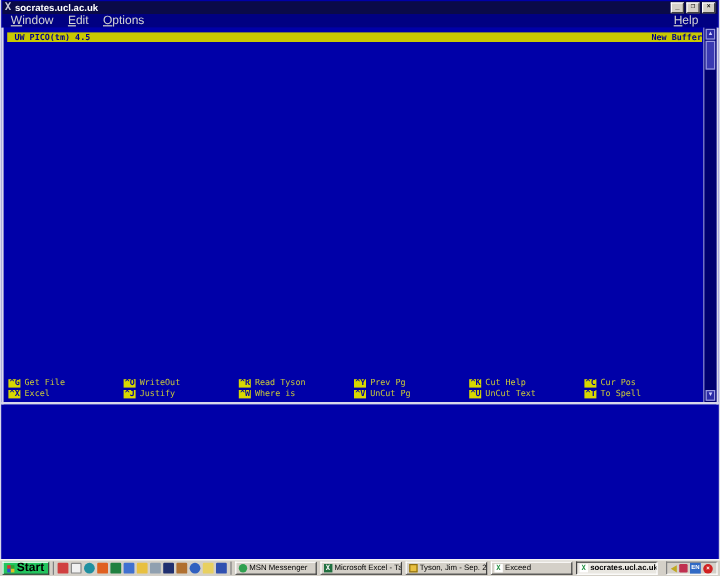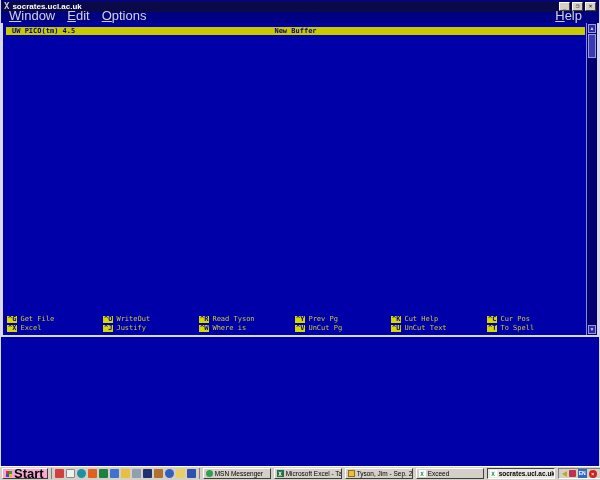--- a/index.html
+++ b/index.html
@@ -14,34 +14,34 @@
     background:#0a0a48; color:#fff; display:flex; align-items:center; padding:0 2px; }
   .x-logo { color:#c9c9da; font-size:9px; font-weight:bold; line-height:9px; margin-right:3px;
     font-family:"DejaVu Sans Mono",monospace; }
   .title-text { font-size:8px; font-weight:bold; line-height:9px; }
   .win-controls { margin-left:auto; display:flex; gap:2px; }
   .win-btn { width:11px; height:9px; background:#D4D0C8; border:1px solid;
     border-color:#ffffff #404040 #404040 #ffffff; font-size:6px; line-height:6px;
     text-align:center; color:#000; font-family:"DejaVu Sans Mono",monospace; }
 
   .menubar { position:absolute; top:12px; left:1px; right:1px; height:11px; background:#000082;
-    color:#d4d4d4; display:flex; align-items:flex-end; font-size:13px; padding-left:7px; }
+    color:#d4d4d4; display:flex; align-items:flex-end; font-size:10px; padding-left:7px; }
   .menu-item { margin-right:12px; }
   .menu-help { margin-left:auto; margin-right:16px; }
   .menu-item u, .menu-help u { text-decoration:underline; }
 
   
   .terminal { position:absolute; top:23px; left:0; width:598px; height:314px;
     background:#0000A8; border:2px solid #d8d8ea; border-top:none; }
 
   .statusbar { position:absolute; top:4px; left:3px; right:12px; height:8px;
     background:#C9C900; color:#00008B;
     font-family:"DejaVu Sans Mono",monospace; font-size:7px; line-height:8px; font-weight:bold; }
   .status-left { position:absolute; left:6px; top:0; }
-  .status-center { position:absolute; left:0; right:0; top:0; text-align:center; }
+  .status-center { position:absolute; left:0; right:0; top:0; text-align:right; }
 
   .shortcuts { position:absolute; left:4px; right:14px; bottom:3px; height:16px;
     display:grid; grid-template-rows:1fr 1fr; row-gap:1px; }
   .sc-row { display:grid; grid-template-columns:repeat(6,1fr); }
   .sc { display:flex; align-items:center; font-family:"DejaVu Sans Mono",monospace; font-size:7px; line-height:7px; }
   .sc .key { background:#D8D800; color:#0000A0; padding:0 1px; margin-right:3px; font-weight:bold; }
   .sc .lbl { color:#C9C93A; }
 
   .scrollbar { position:absolute; top:0; right:0; bottom:0; width:11px;
     background:#000070; border-left:1px solid #8a8ad8; }
@@ -49,23 +49,23 @@
     border:1px solid #9a9ae0; color:#cfcfff; font-size:5px; line-height:7px; text-align:center; }
   .sb-up { top:1px; }
   .sb-down { bottom:1px; }
   .sb-thumb { position:absolute; left:1px; right:1px; top:11px; height:24px;
     background:#3a3ab2; border:1px solid #9a9ae0; }
 
   
   .taskbar { position:absolute; left:0; bottom:0; width:600px; height:14px;
     background:#D4D0C8; border-top:1px solid #ffffff; display:flex; align-items:center;
     padding:0 2px; gap:3px; }
-  .start-btn { height:11px; background:#f9a8d4; border:1px solid;
+  .start-btn { height:11px; background:#22c55e; border:1px solid;
     border-color:#ffffff #404040 #404040 #ffffff; display:flex; align-items:center;
-    font-size:13px; font-weight:bold; padding:0 3px; gap:2px; flex:none; }
+    font-size:10px; font-weight:bold; padding:0 3px; gap:2px; flex:none; }
   .flag { width:6px; height:6px; display:grid; grid-template:1fr 1fr / 1fr 1fr; flex:none; }
   .flag i:nth-child(1){background:#e03030;} .flag i:nth-child(2){background:#30a030;}
   .flag i:nth-child(3){background:#3050d0;} .flag i:nth-child(4){background:#e0c020;}
 
   .quicklaunch { display:flex; align-items:center; gap:2px; padding:0 3px; height:11px;
     border-left:1px solid #808080; border-right:1px solid #808080; flex:none; }
   .ql-icon { width:9px; height:9px; border-radius:1px; flex:none; }
   .ql-icon:nth-of-type(1){background:#d04040;} .ql-icon:nth-of-type(2){background:#f0f0f0;border:1px solid #888;}
   .ql-icon:nth-of-type(3){background:#2090a0;border-radius:50%;} .ql-icon:nth-of-type(4){background:#e06020;}
   .ql-icon:nth-of-type(5){background:#208040;} .ql-icon:nth-of-type(6){background:#4070d0;}

